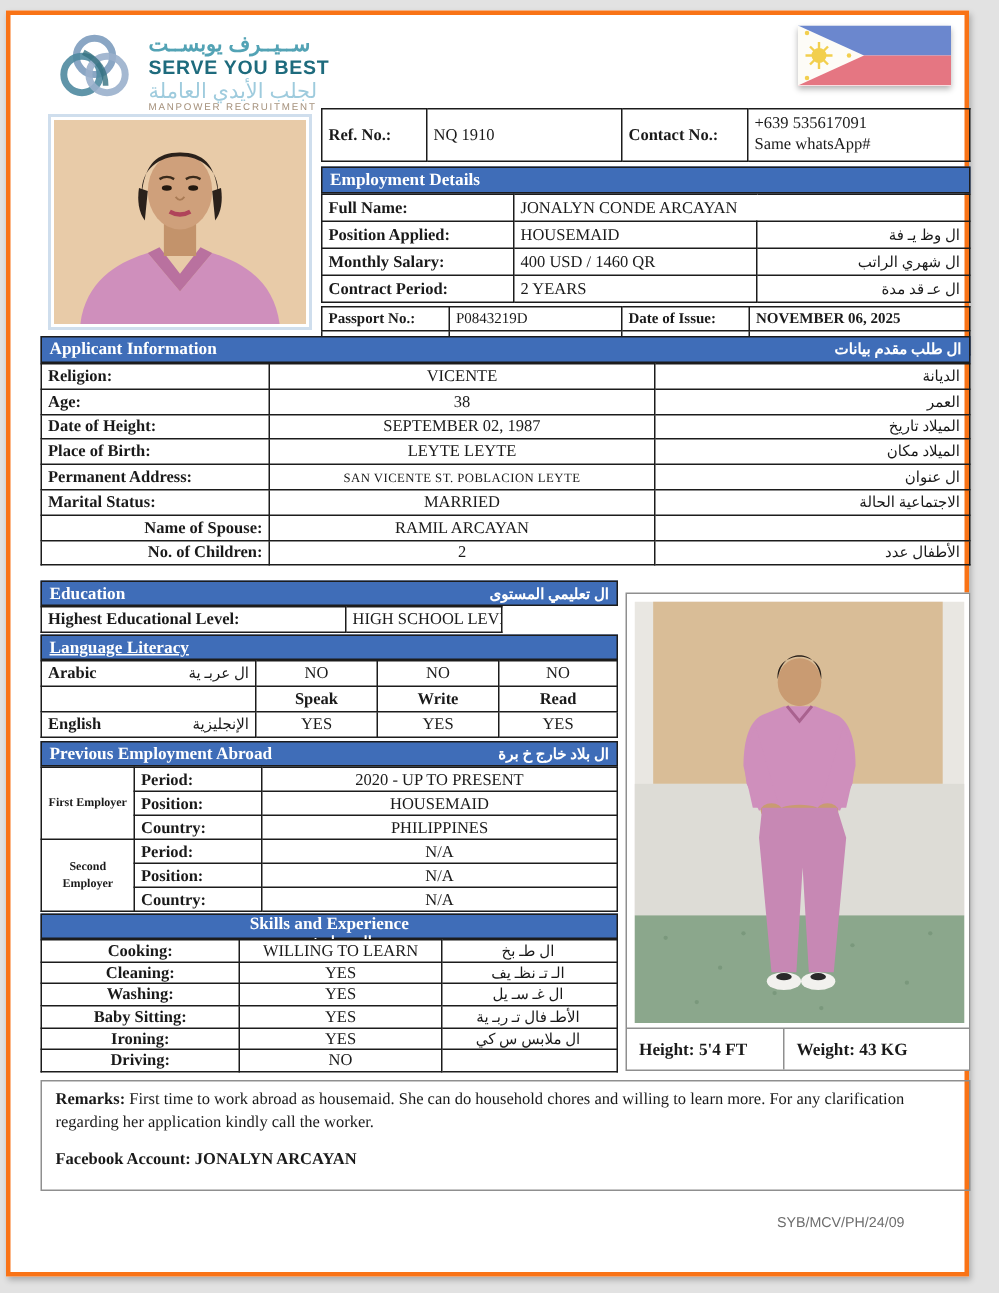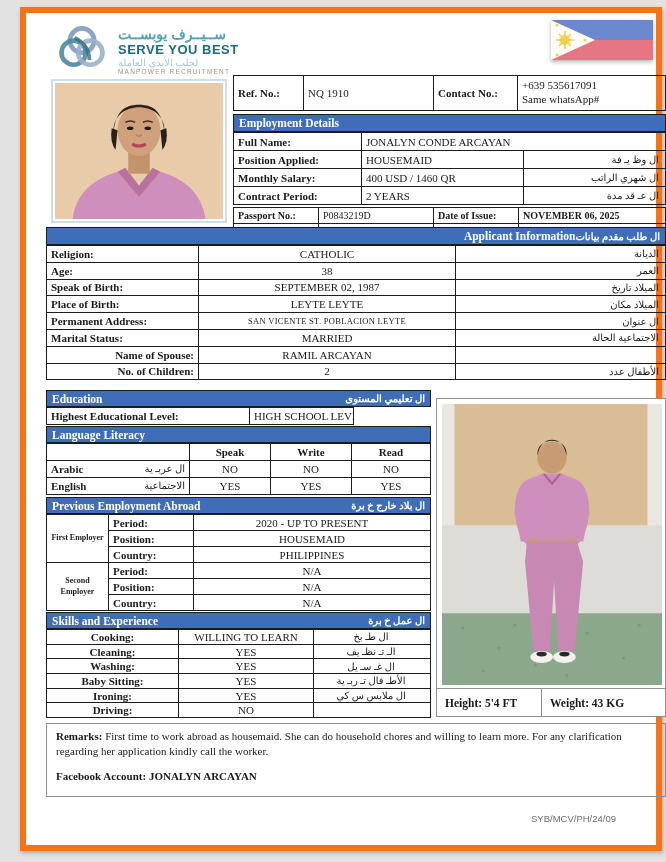--- a/index.html
+++ b/index.html
@@ -1,26 +1,26 @@
 <!DOCTYPE html>
 <html><head>
 <meta charset="utf-8">
 <style>
   * { box-sizing: border-box; margin: 0; padding: 0; }
   body { background:#e6e6e6; font-family:"Liberation Serif", serif; color:#1a1a1a; }
   .canvas { position:relative; width:666px; height:862px; background:#e2e2e2; overflow:hidden; }
-  .page { position:absolute; left:20px; top:7px; width:642px; height:844px; background:#ffffff;
-          border:6px solid #f97316; box-shadow:1px 2px 4px rgba(0,0,0,.25); }
+  .page { position:absolute; left:4px; top:7px; width:642px; height:844px; background:#ffffff;
+          border:3px solid #f97316; box-shadow:1px 2px 4px rgba(0,0,0,.25); }
 
   
   .logo { position:absolute; left:28px; top:8px; display:flex; align-items:center; gap:8px; }
   .logo-text { text-align:left; font-family:"Liberation Sans", sans-serif; }
   .logo-ar1 { color:#53a3b5; font-size:14px; font-weight:bold; }
   .logo-en  { color:#1e6b7d; font-size:13px; font-weight:bold; letter-spacing:.5px; }
-  .logo-ar2 { color:#9ecbdd; font-size:10px; }
+  .logo-ar2 { color:#9ecbdd; font-size:14px; }
   .logo-en2 { color:#a5917c; font-size:6.5px; letter-spacing:1.2px; }
 
   
   .flag { position:absolute; left:525px; top:7px; box-shadow:0 2px 4px rgba(0,0,0,.3); line-height:0; }
 
   
   .portrait { position:absolute; left:25px; top:66px; width:176px; height:144px;
               border:2px solid #cfdeed; background:#fff; padding:2px; }
   .portrait svg { width:100%; height:100%; display:block; }
 
@@ -36,42 +36,42 @@
          padding:0 5px; position:absolute; }
   .hdr .ar-h { direction:rtl; font-size:10px; font-weight:bold; }
 
   #ref-table   { position:absolute; left:207px; top:62px;  width:433px; height:36px; }
   #emp-header  { left:207px; top:101px; width:433px; height:18px; }
   #emp-table   { position:absolute; left:207px; top:119px; width:433px; }
   #emp-table td { height:18px; }
   #pass-table  { position:absolute; left:207px; top:194px; width:433px; }
   #pass-table td { height:16px; font-size:10px; }
 
-  #app-header  { left:20px; top:214px; width:620px; height:18px;justify-content:flex-end; }
+  #app-header  { left:20px; top:214px; width:620px; height:18px; }
   #app-table   { position:absolute; left:20px; top:232px; width:620px; }
   #app-table td { height:16.8px; }
   td.addr { font-size:8.5px; letter-spacing:.3px; }
   td.lab-r { font-weight:bold; text-align:right; }
 
   #edu-header  { left:20px; top:377px; width:385px; height:17px; }
   #edu-table   { position:absolute; left:20px; top:394px; width:308px; }
   #edu-table td { height:17px; }
 
-  #lang-header { left:20px; top:413px; width:385px; height:17px; }
+  #lang-header { left:20px; top:413px; width:385px; height:17px;text-decoration:underline; }
   #lang-table  { position:absolute; left:20px; top:430px; width:385px; }
   #lang-table td { height:17px; }
   .lang-name { display:flex; justify-content:space-between; }
   .lang-name .ar-in { direction:rtl; font-size:10px; font-weight:normal; }
 
   #prev-header { left:20px; top:484px; width:385px; height:17px; }
   #prev-table  { position:absolute; left:20px; top:501px; width:385px; }
   #prev-table td { height:16px; }
   td.emp-name { font-size:8px; font-weight:bold; text-align:center; white-space:normal; line-height:1.3; }
 
-  #skill-header{ left:20px; top:599px; width:385px; height:17px; }
+  #skill-header{ left:20px; top:599px; width:385px; height:17px;flex-direction:column; }
   #skill-table { position:absolute; left:20px; top:616px; width:385px; }
   #skill-table td { height:14.7px;text-align:center; }
 
   
   .photo-box { position:absolute; left:410px; top:385px; width:230px; height:319px;
                border:1px solid #8f8f8f; background:#fff; }
   .photo-img { position:absolute; left:5px; top:5px; width:220px; height:281px; }
   .photo-img svg { width:100%; height:100%; display:block; }
   .hw-row { position:absolute; left:0; bottom:0; width:100%; height:28px; display:flex;
             border-top:1px solid #8f8f8f; }
@@ -230,30 +230,30 @@
   </div>
   <table id="app-table">
     <colgroup>
           <col style="width:152px">
           <col style="width:257px">
           <col>
         </colgroup>
     <tbody>
     <tr>
             <td class="lab">Religion:</td>
-            <td class="val">CATHOLIC</td>
+            <td class="val">VICENTE</td>
             <td class="ar">الديانة</td>
           </tr>
     <tr>
             <td class="lab">Age:</td>
             <td class="val">38</td>
             <td class="ar">العمر</td>
           </tr>
     <tr>
-            <td class="lab">Speak of Birth:</td>
+            <td class="lab">Date of Height:</td>
             <td class="val">SEPTEMBER 02, 1987</td>
             <td class="ar">الميلاد تاريخ</td>
           </tr>
     <tr>
             <td class="lab">Place of Birth:</td>
             <td class="val">LEYTE LEYTE</td>
             <td class="ar">الميلاد مكان</td>
           </tr>
     <tr>
             <td class="lab">Permanent Address:</td>
@@ -300,41 +300,41 @@
   </div>
   <table id="lang-table">
     <colgroup>
           <col style="width:143px">
           <col style="width:81px">
           <col style="width:81px">
           <col>
         </colgroup>
     <tbody>
           <tr>
-      <td></td>
-      <td class="val" style="font-weight:bold">Speak</td>
-      <td class="val" style="font-weight:bold">Write</td>
-      <td class="val" style="font-weight:bold">Read</td>
-    </tr>
-    <tr>
       <td class="lab">
         <span class="lang-name">
                 <span>Arabic</span>
         <span class="ar-in">ال عربـ ية</span>
               </span>
       </td>
       <td class="val">NO</td>
       <td class="val">NO</td>
       <td class="val">NO</td>
     </tr>
     <tr>
+      <td></td>
+      <td class="val" style="font-weight:bold">Speak</td>
+      <td class="val" style="font-weight:bold">Write</td>
+      <td class="val" style="font-weight:bold">Read</td>
+    </tr>
+    <tr>
       <td class="lab">
         <span class="lang-name">
                 <span>English</span>
-        <span class="ar-in">الاجتماعية</span>
+        <span class="ar-in">الإنجليزية</span>
               </span>
       </td>
       <td class="val">YES</td>
       <td class="val">YES</td>
       <td class="val">YES</td>
     </tr>
   </tbody>
       </table>
 
   <div class="hdr" id="prev-header">

